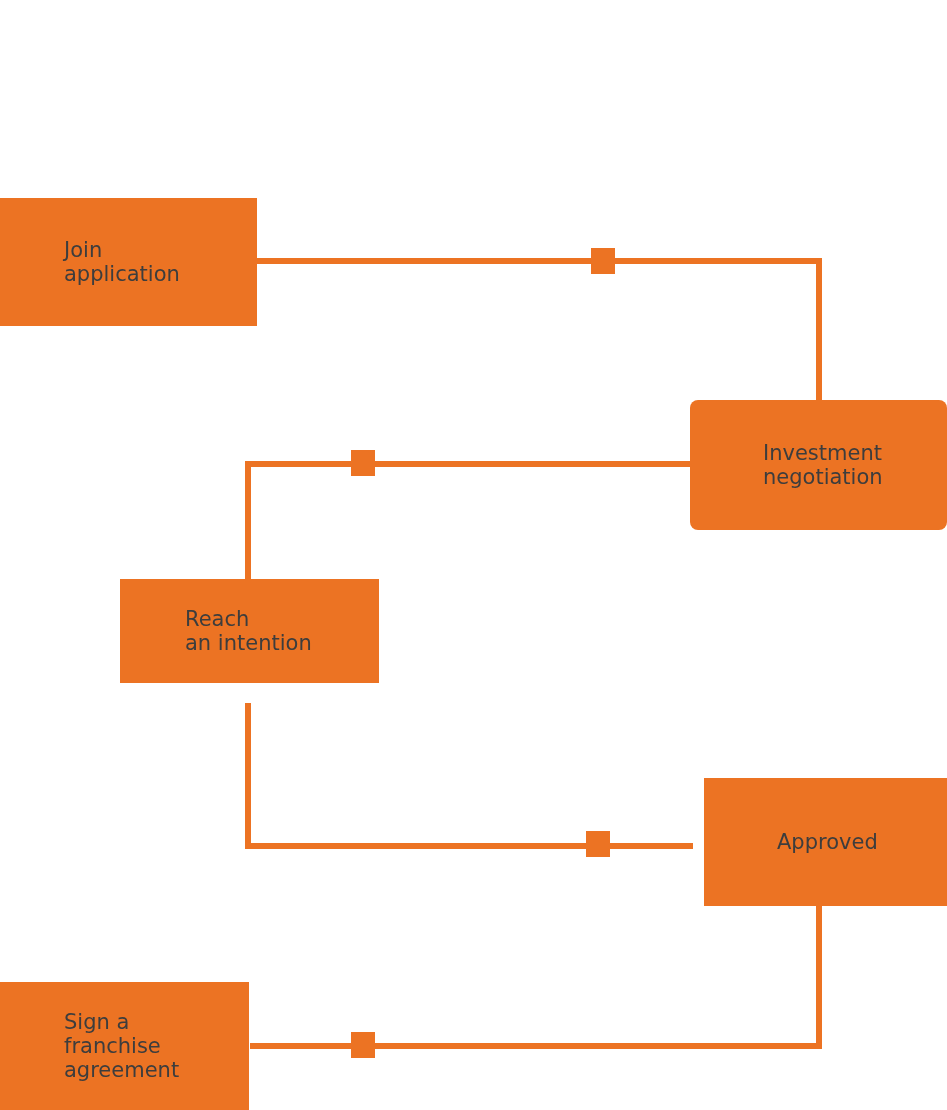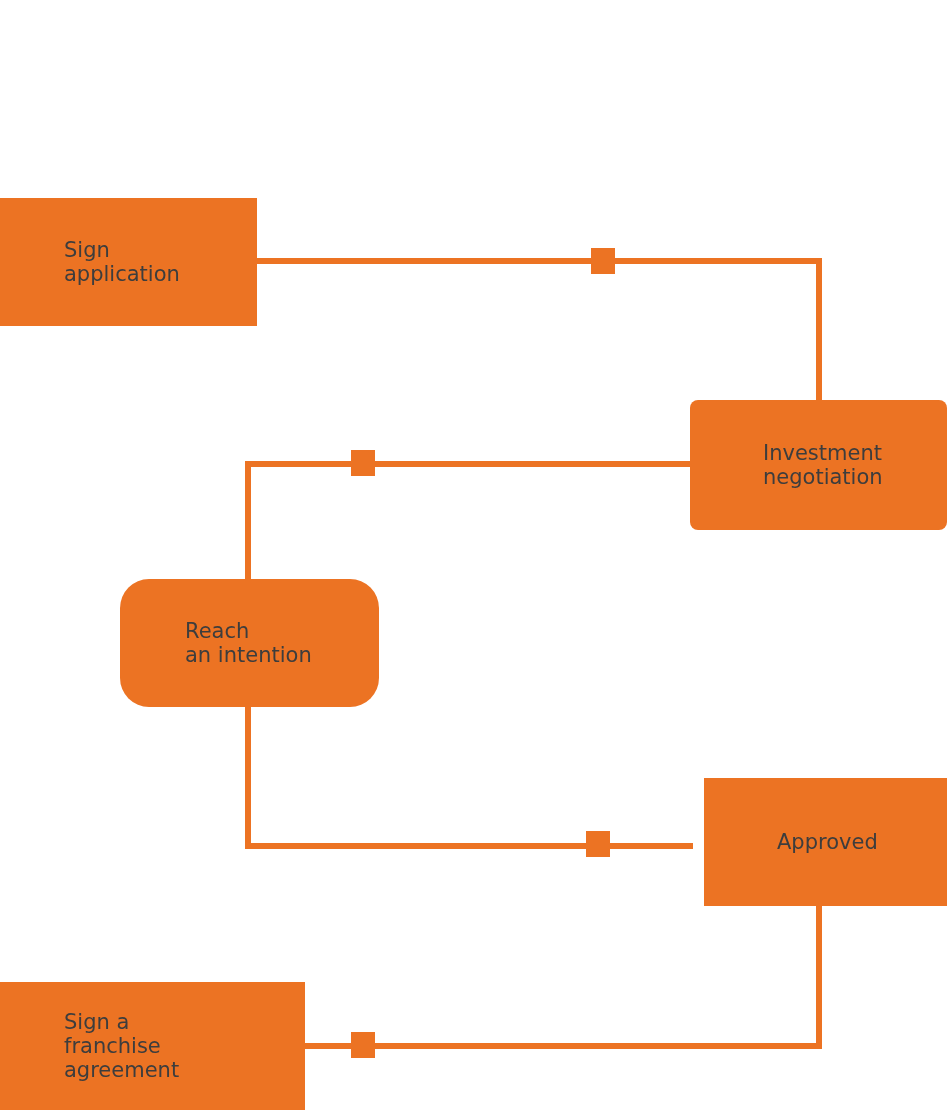--- a/index.html
+++ b/index.html
@@ -80,23 +80,23 @@
   }
   .box-left  { justify-content: flex-start; }
   .box-left  .box-label { padding-left: 64px; }
   .box-right { justify-content: flex-start; }
   .box-right .box-label { padding-left: 73px; }
   .box-mid   { justify-content: flex-start; }
   .box-mid   .box-label { padding-left: 65px; }
 
   #box-join        { left: 0px;   top: 198px;  width: 257px; height: 128px; }
   #box-investment  { left: 690px; top: 400px;  width: 257px; height: 130px; border-radius: 8px; }
-  #box-reach       { left: 120px; top: 579px;  width: 259px; height: 128px; border-radius: 29px; }
+  #box-reach       { left: 120px; top: 579px;  width: 259px; height: 104px; }
   #box-approved    { left: 704px; top: 778px;  width: 259px; height: 128px; }
-  #box-sign        { left: 0px;   top: 982px;  width: 305px; height: 128px; }
+  #box-sign        { left: 0px;   top: 982px;  width: 249px; height: 128px; }
 
   
   .conn {
     position: absolute;
     background: #EC7323;
     z-index: 1;
   }
   .conn-h { height: 6px; }
   .conn-v { width: 6px; }
 
@@ -145,21 +145,21 @@
 
   <div class="conn conn-v" id="c4-v"></div>
   <div class="conn conn-h" id="c4-h"></div>
 
   <div class="marker" id="m1"></div>
   <div class="marker" id="m2"></div>
   <div class="marker" id="m3"></div>
   <div class="marker" id="m4"></div>
 
   <div class="flow-box box-left" id="box-join">
-    <div class="box-label">Sign
+    <div class="box-label">Join
 application</div>
   </div>
 
   <div class="flow-box box-right" id="box-investment">
     <div class="box-label">Investment
 negotiation</div>
   </div>
 
   <div class="flow-box box-mid" id="box-reach">
     <div class="box-label">Reach

